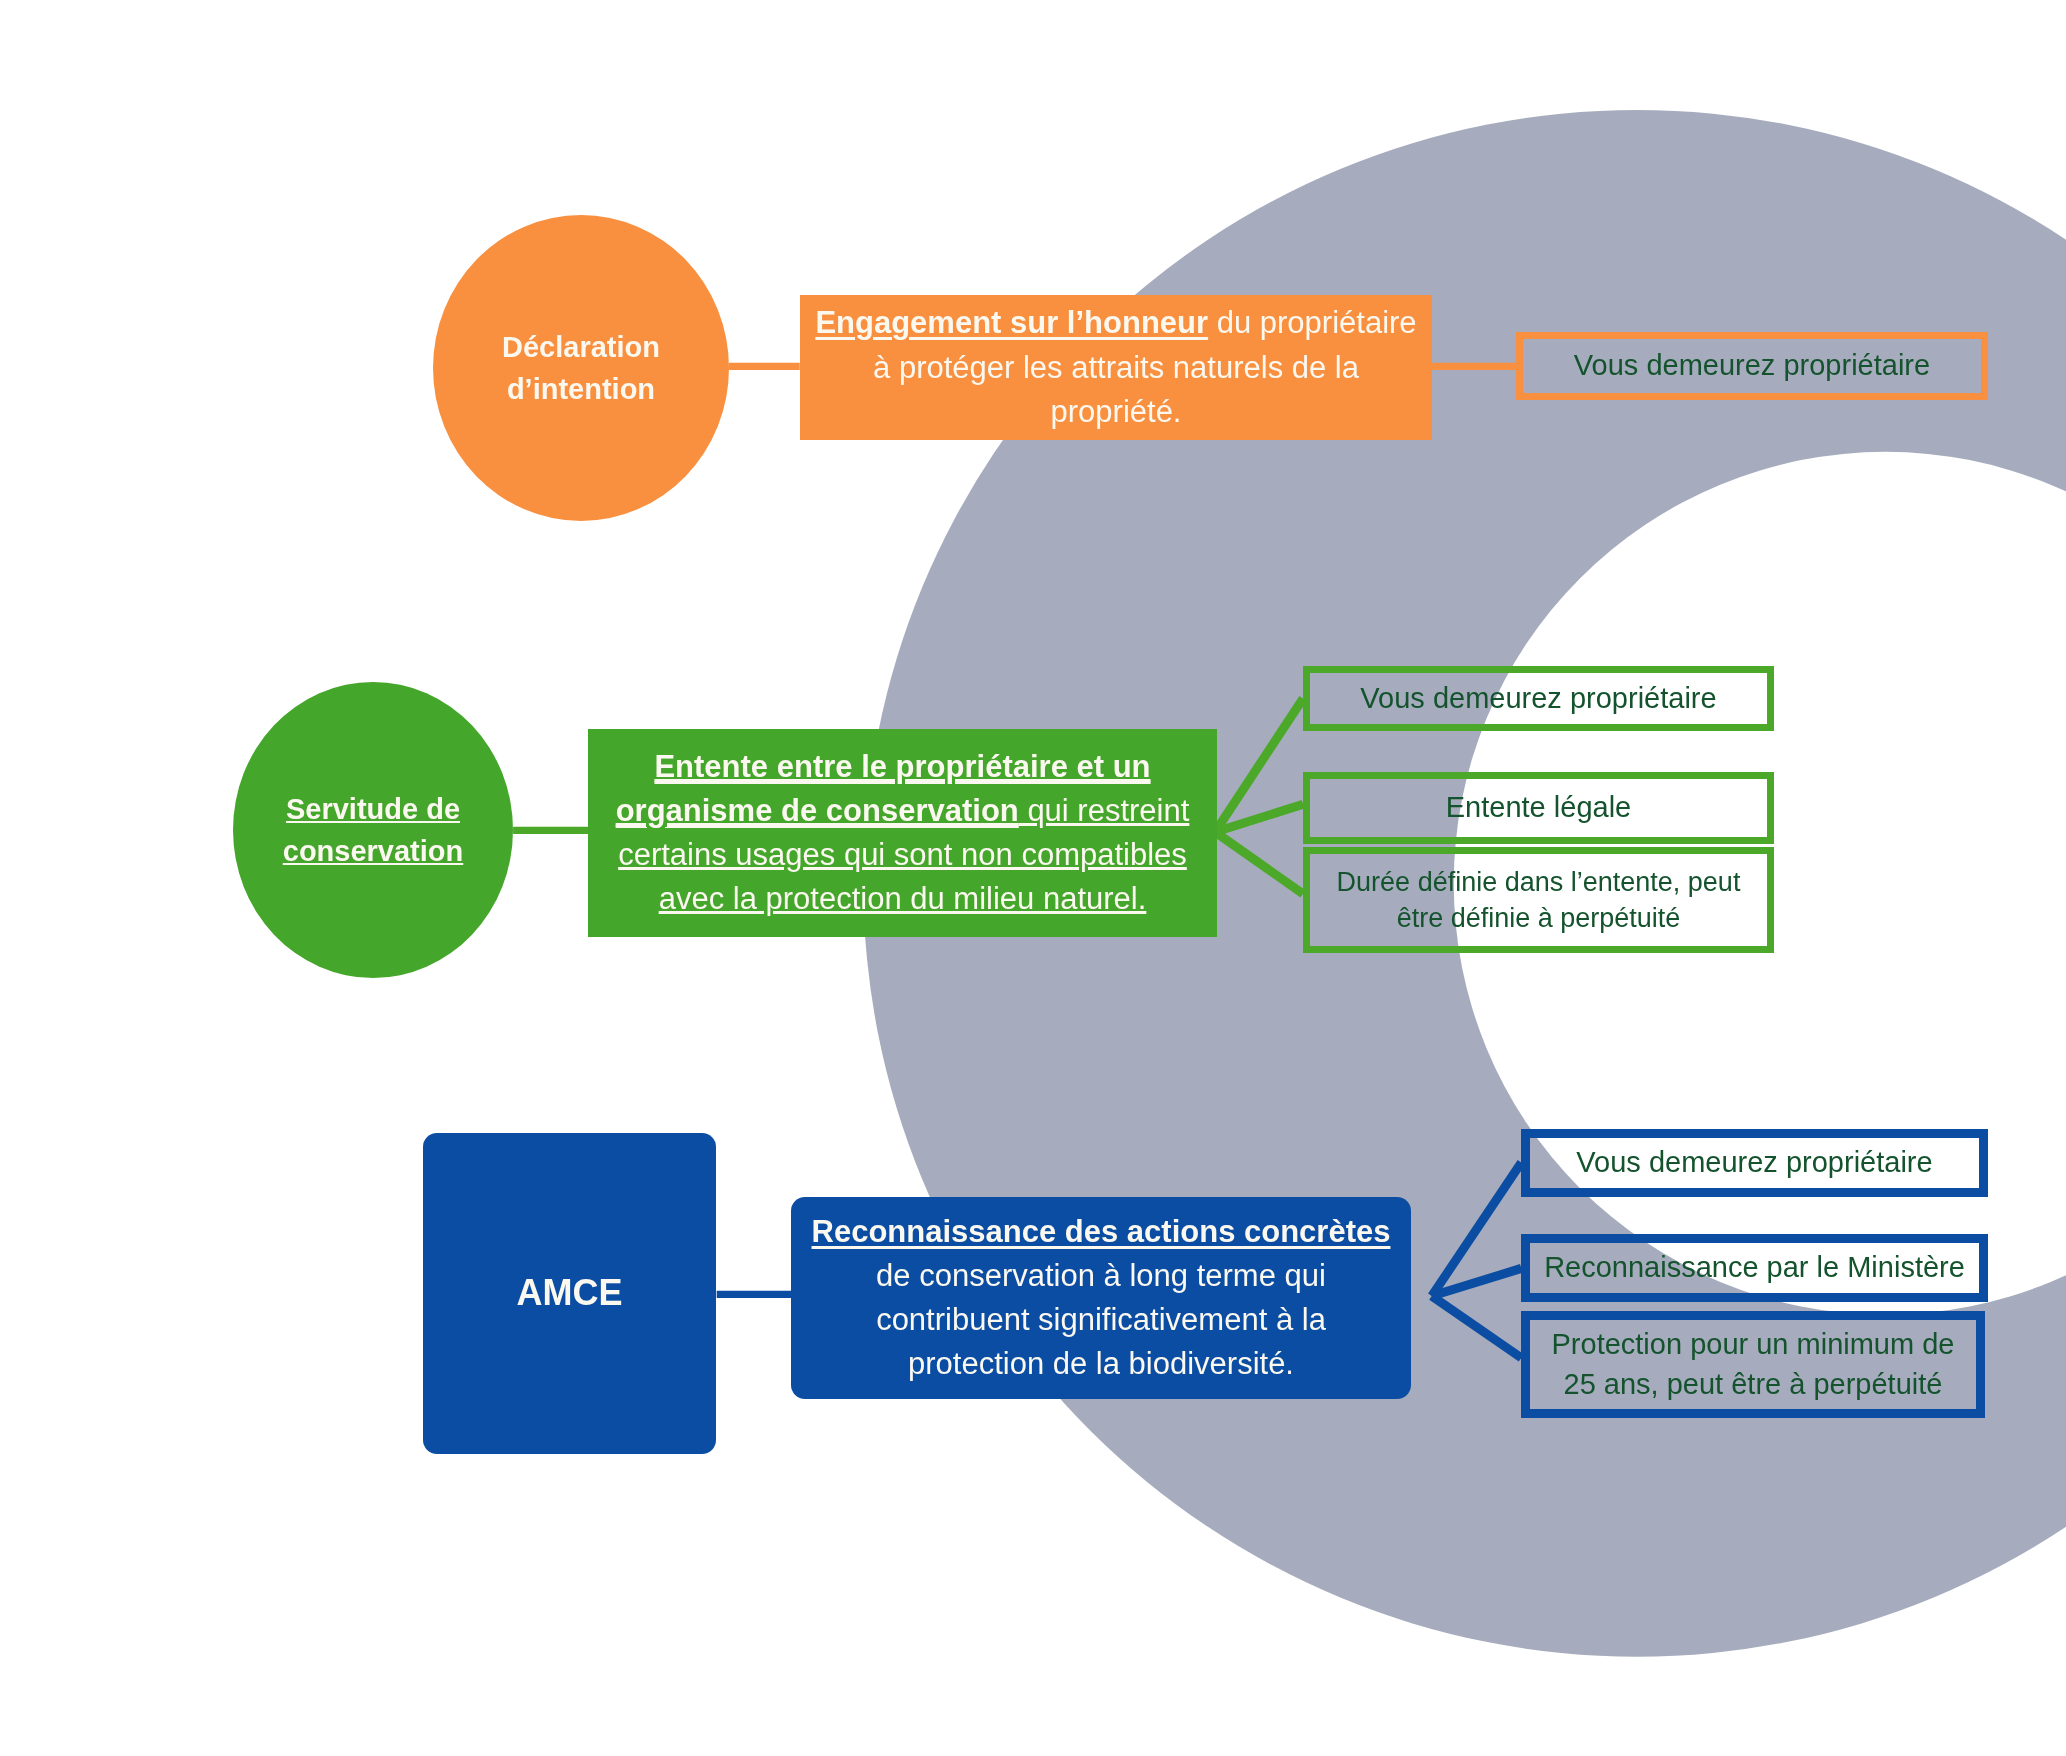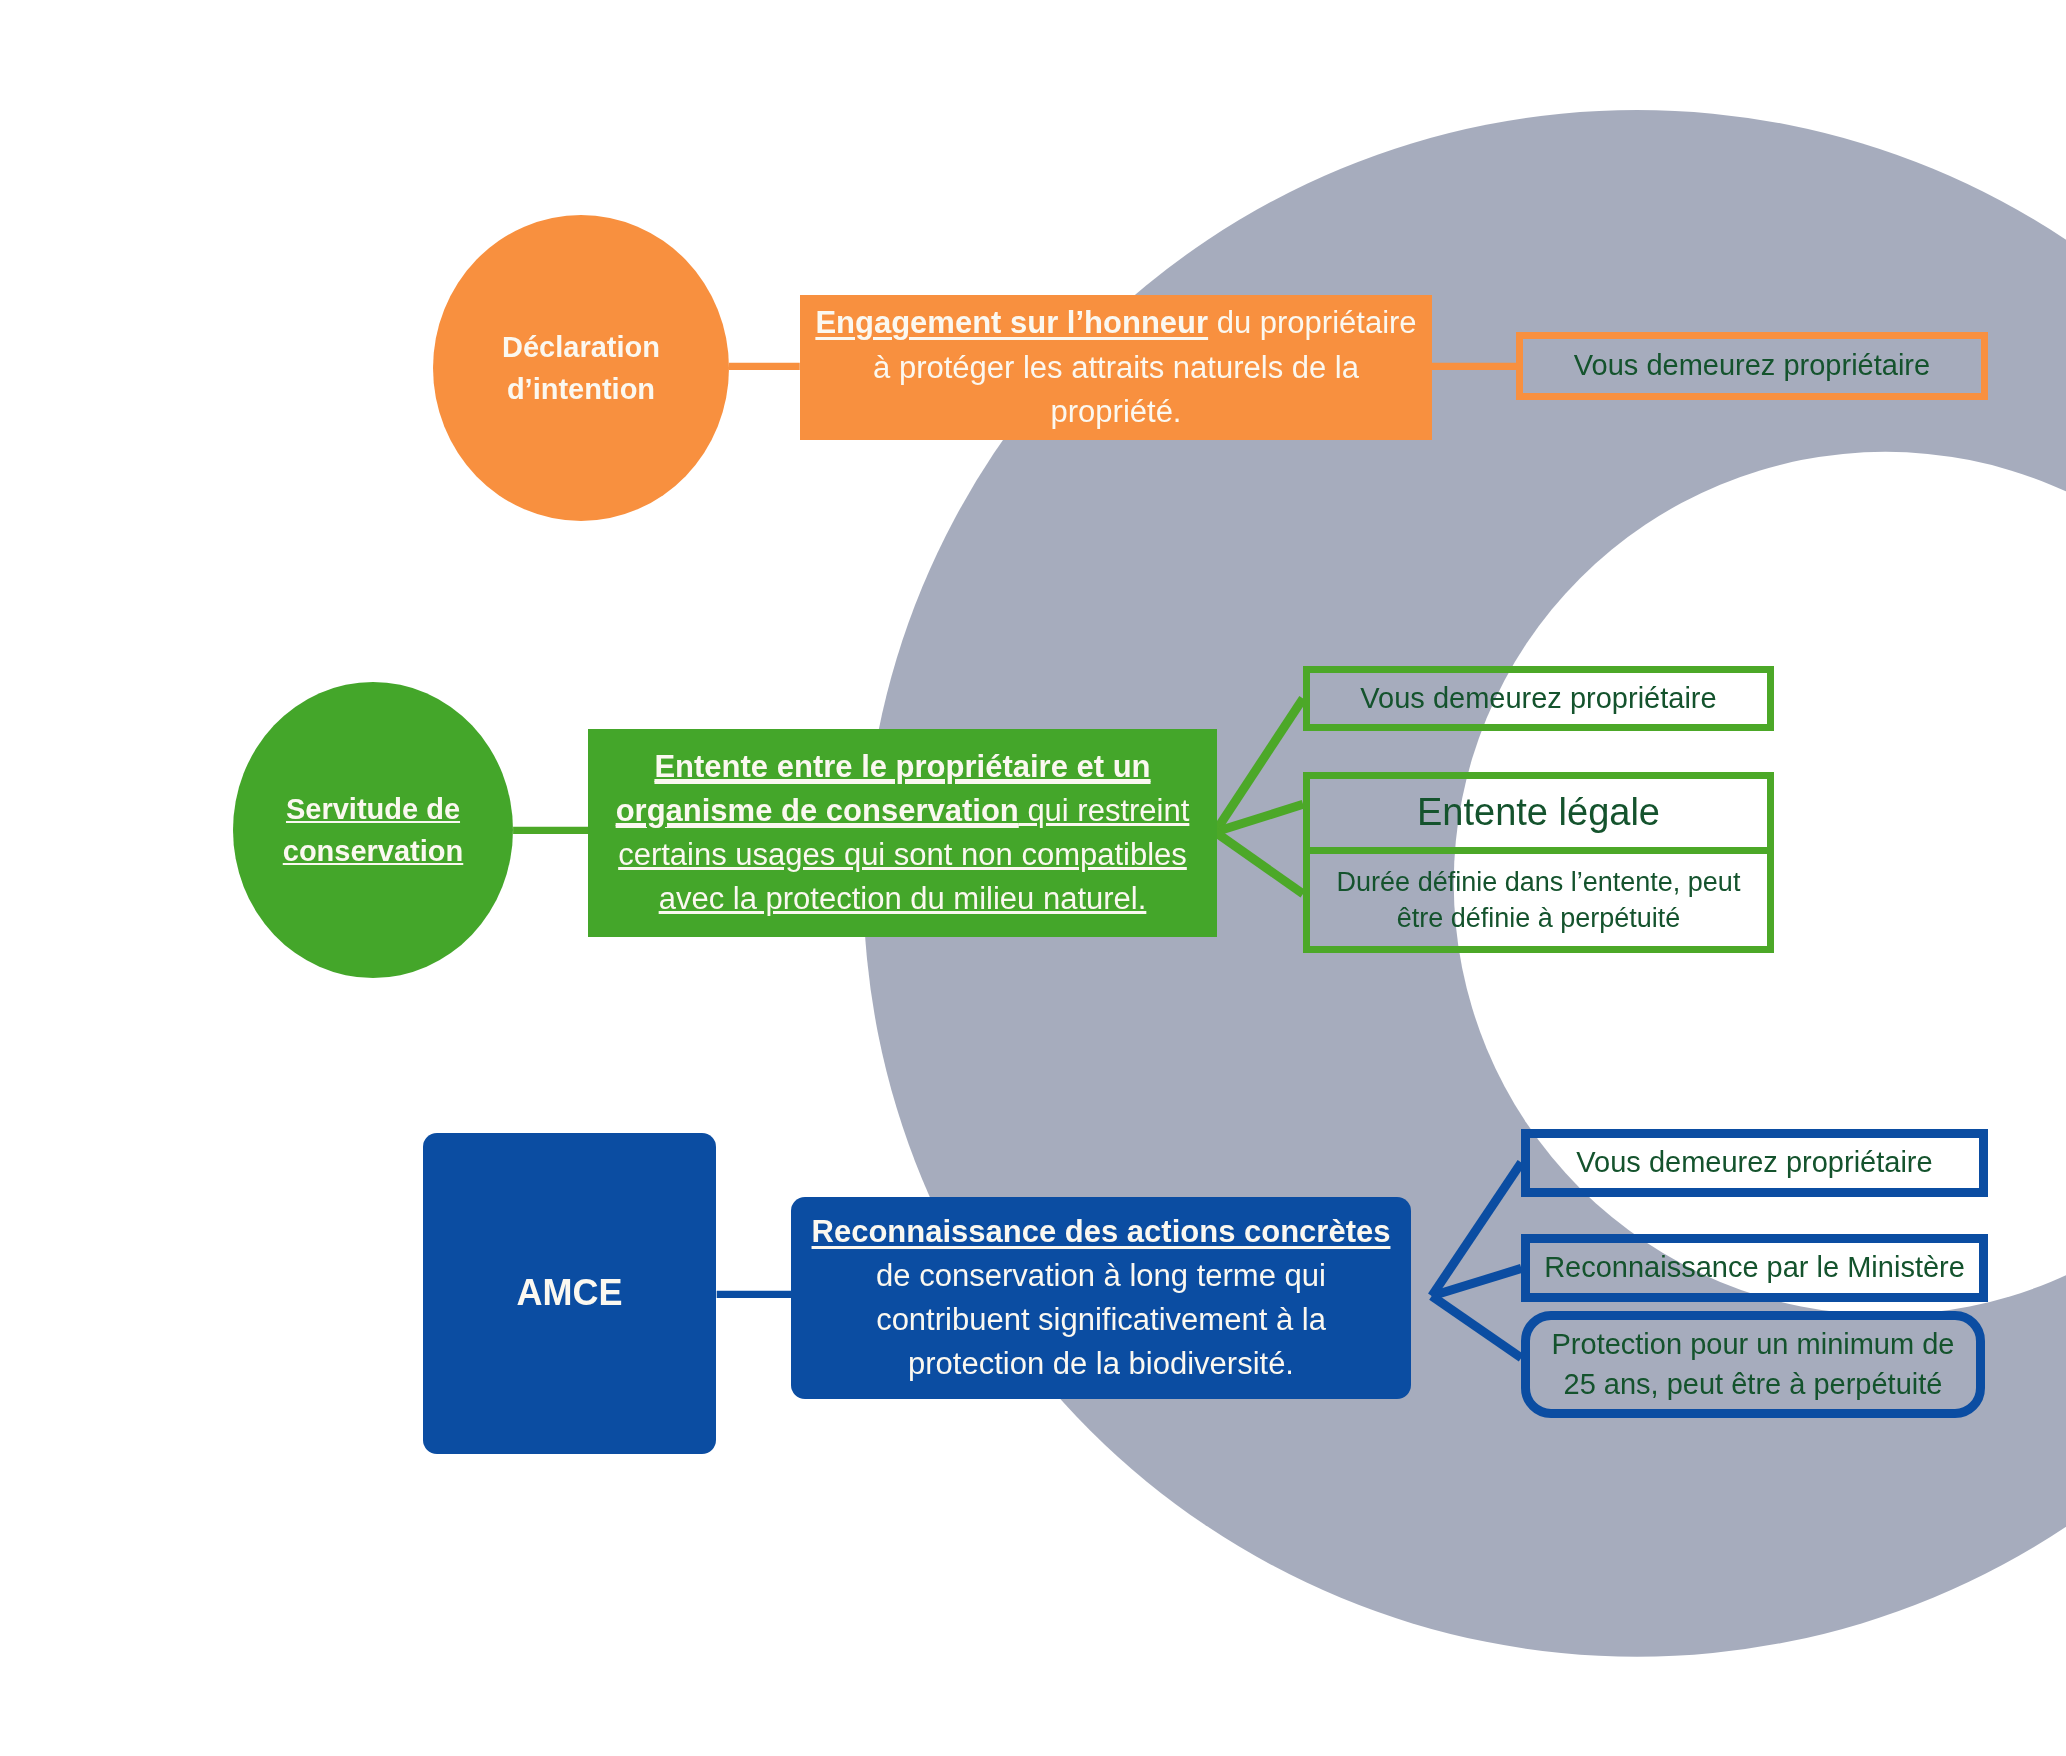--- a/index.html
+++ b/index.html
@@ -106,21 +106,21 @@
     <div class="desc-box c-green" style="left:588px;top:729px;width:629px;height:208px;font-size:31px;">
       <div>
         <span class="hl">Entente entre le propriétaire et un organisme de conservation</span><span> qui restreint certains usages qui sont non compatibles avec la protection du milieu naturel.</span>
       </div>
     </div>
 
     <div class="pill b-green" style="left:1303px;top:666px;width:471px;height:65px;font-size:29px;">
       <span>Vous demeurez propriétaire</span>
     </div>
 
-    <div class="pill b-green" style="left:1303px;top:772px;width:471px;height:82px;font-size:38px;">
+    <div class="pill b-green" style="left:1303px;top:772px;width:471px;height:72px;font-size:29px;">
       <span>Entente légale</span>
     </div>
 
     <div class="pill b-green" style="left:1303px;top:847px;width:471px;height:106px;font-size:27px;">
       <span>Durée définie dans l’entente, peut être définie à perpétuité</span>
     </div>
 
     <div class="ellipse c-blue" style="left:423px;top:1133px;width:293px;height:321px;font-size:36px;">
       <div>
         <div>AMCE</div>
@@ -134,19 +134,19 @@
     </div>
 
     <div class="pill b-blue" style="left:1521px;top:1129px;width:467px;height:68px;font-size:29px;">
       <span>Vous demeurez propriétaire</span>
     </div>
 
     <div class="pill b-blue" style="left:1521px;top:1234px;width:467px;height:68px;font-size:29px;">
       <span>Reconnaissance par le Ministère</span>
     </div>
 
-    <div class="pill b-blue" style="left:1521px;top:1311px;width:464px;height:107px;font-size:29px;border-radius:30px;">
+    <div class="pill b-blue" style="left:1521px;top:1311px;width:464px;height:107px;font-size:29px;">
       <span>Protection pour un minimum de 25 ans, peut être à perpétuité</span>
     </div>
 
   </div>
 </div>
 
 
 </body></html>

